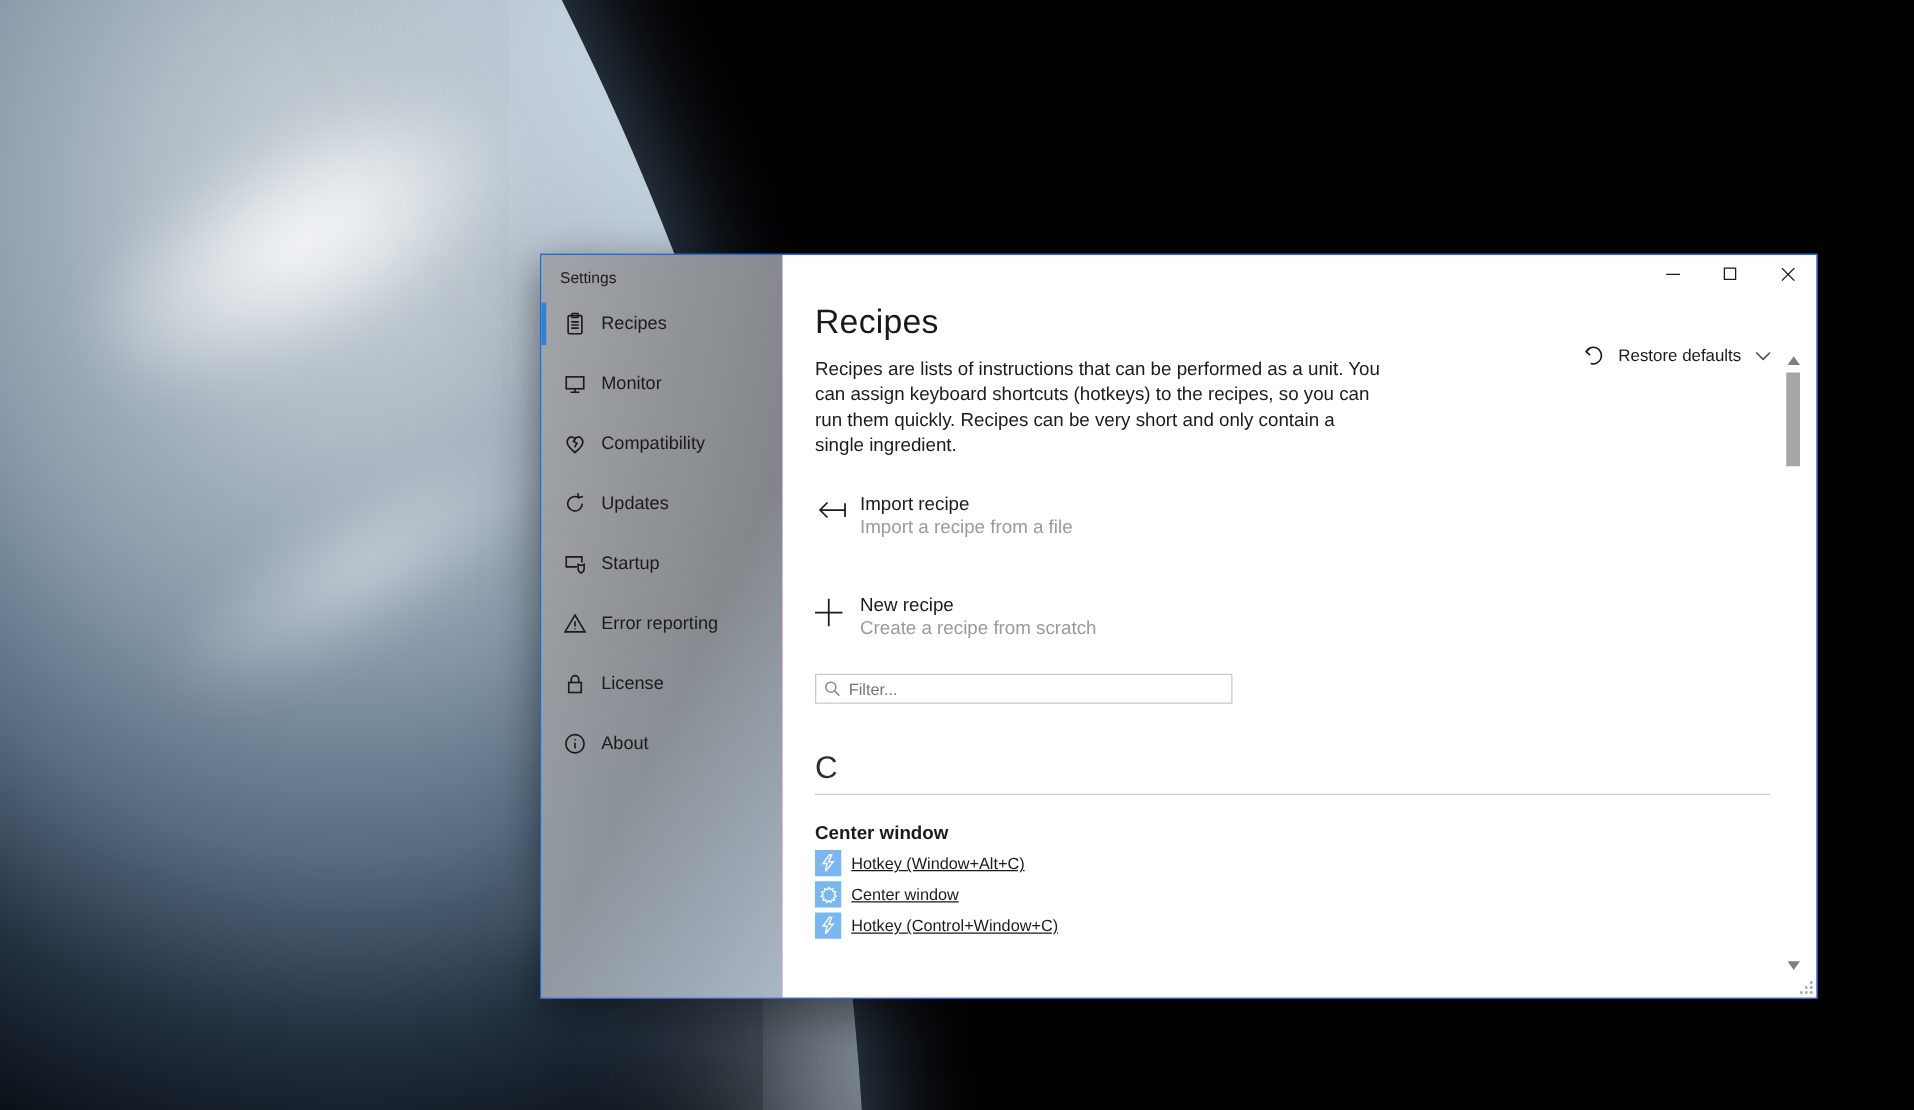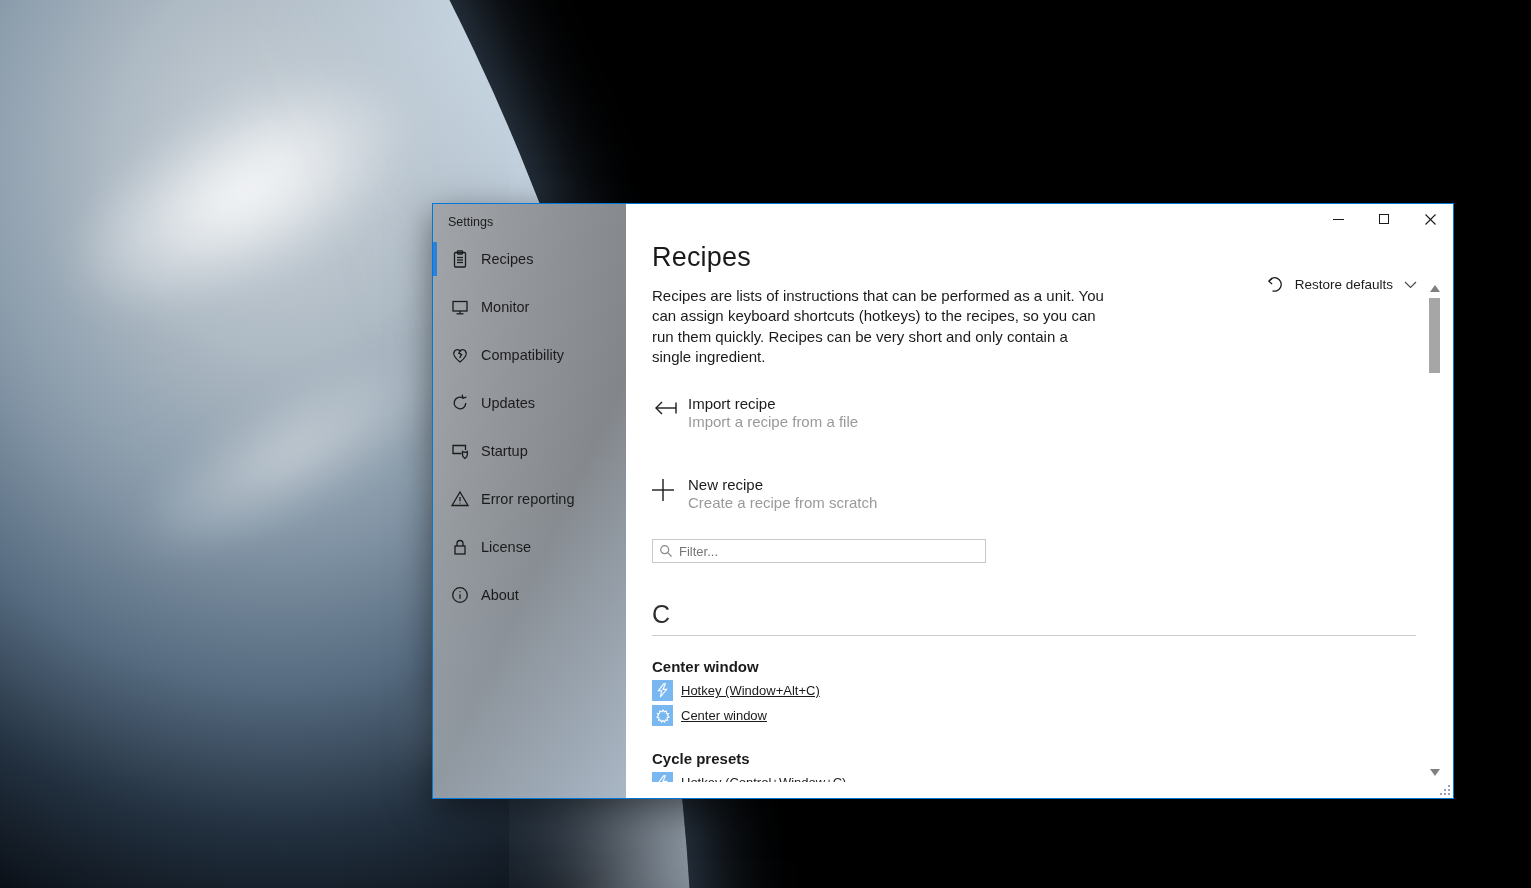--- a/index.html
+++ b/index.html
@@ -279,21 +279,20 @@
       </div>
       <div class="recipe-row">
         <span class="tag-icon">
           <svg width="14" height="14" viewBox="0 0 14 14" fill="none" stroke="#fff" stroke-width="1.1">
             <path d="M7 1 L8.2 2.8 L10.3 2 L10.4 4.2 L12.6 4.6 L11.4 6.5 L13 8 L11 9 L11.5 11.2 L9.3 11 L8.6 13 L7 11.6 L5.4 13 L4.7 11 L2.5 11.2 L3 9 L1 8 L2.6 6.5 L1.4 4.6 L3.6 4.2 L3.7 2 L5.8 2.8 Z"></path>
           </svg>
         </span>
         <span class="row-label">Center window</span>
       </div>
 
-      <div class="recipe-name rn-next">Cycle presets</div>
       <div class="recipe-row">
         <span class="tag-icon">
           <svg width="13" height="15" viewBox="0 0 13 15" fill="none" stroke="#fff" stroke-width="1.1">
             <path d="M7.6 0.8 L2.4 7.8 H5.6 L4.4 14 L10.6 6.4 H7 L9.4 0.8 Z"></path>
           </svg>
         </span>
         <span class="row-label">Hotkey (Control+Window+C)</span>
       </div>
     </div>
 

